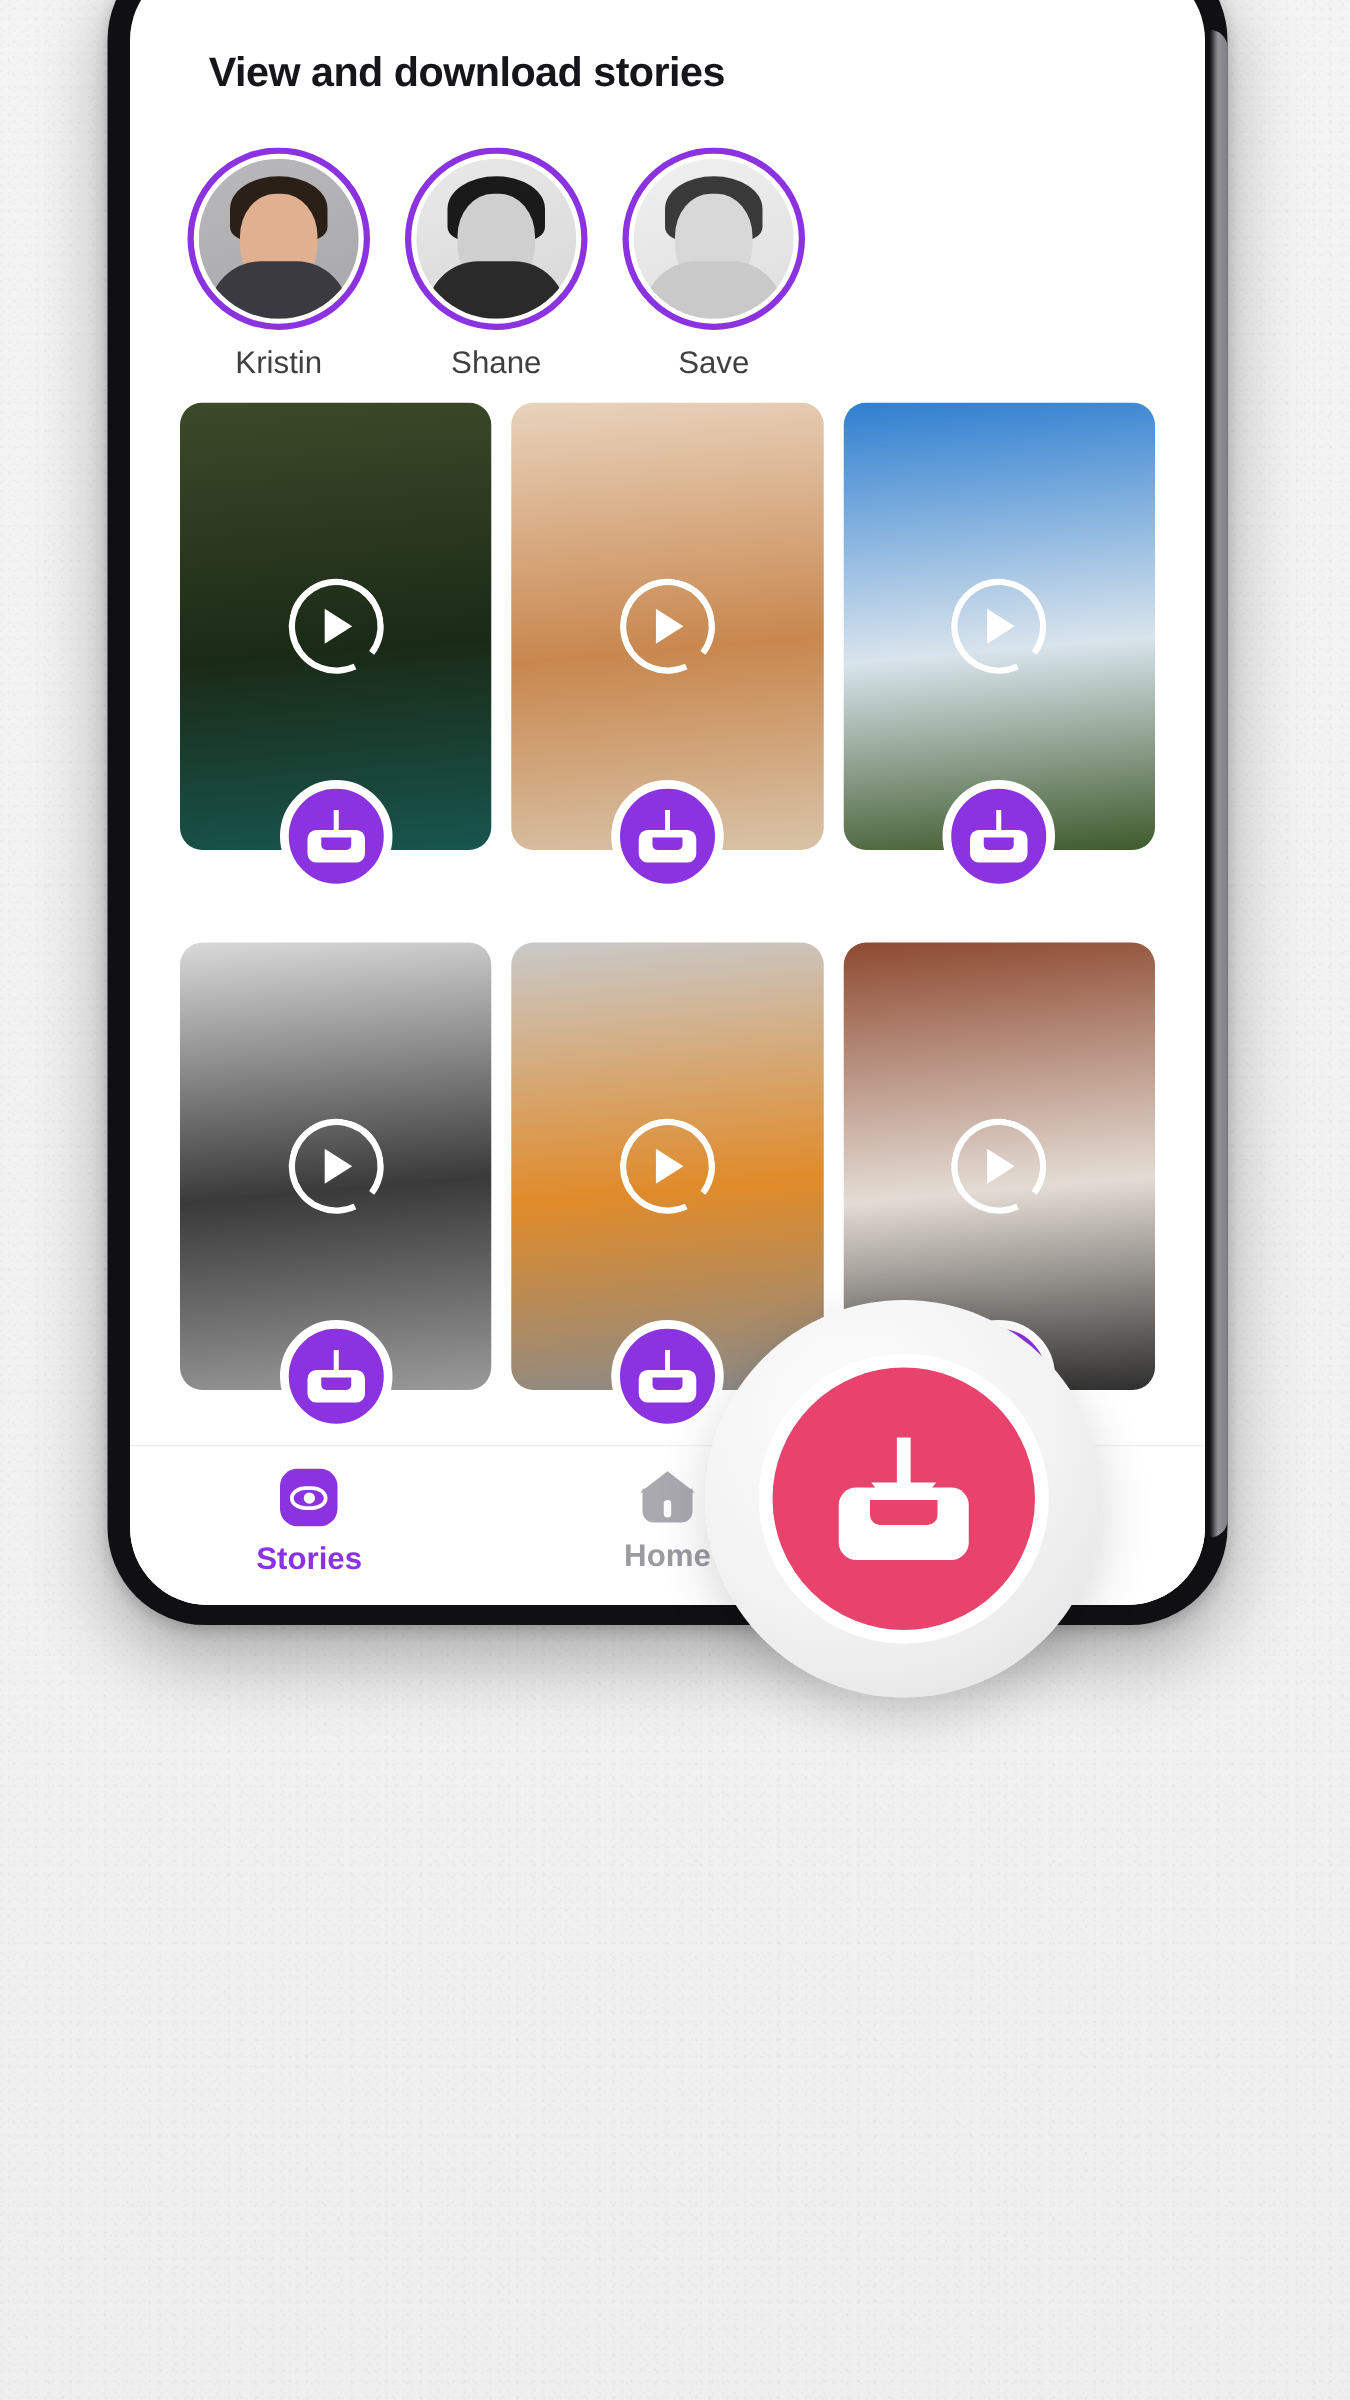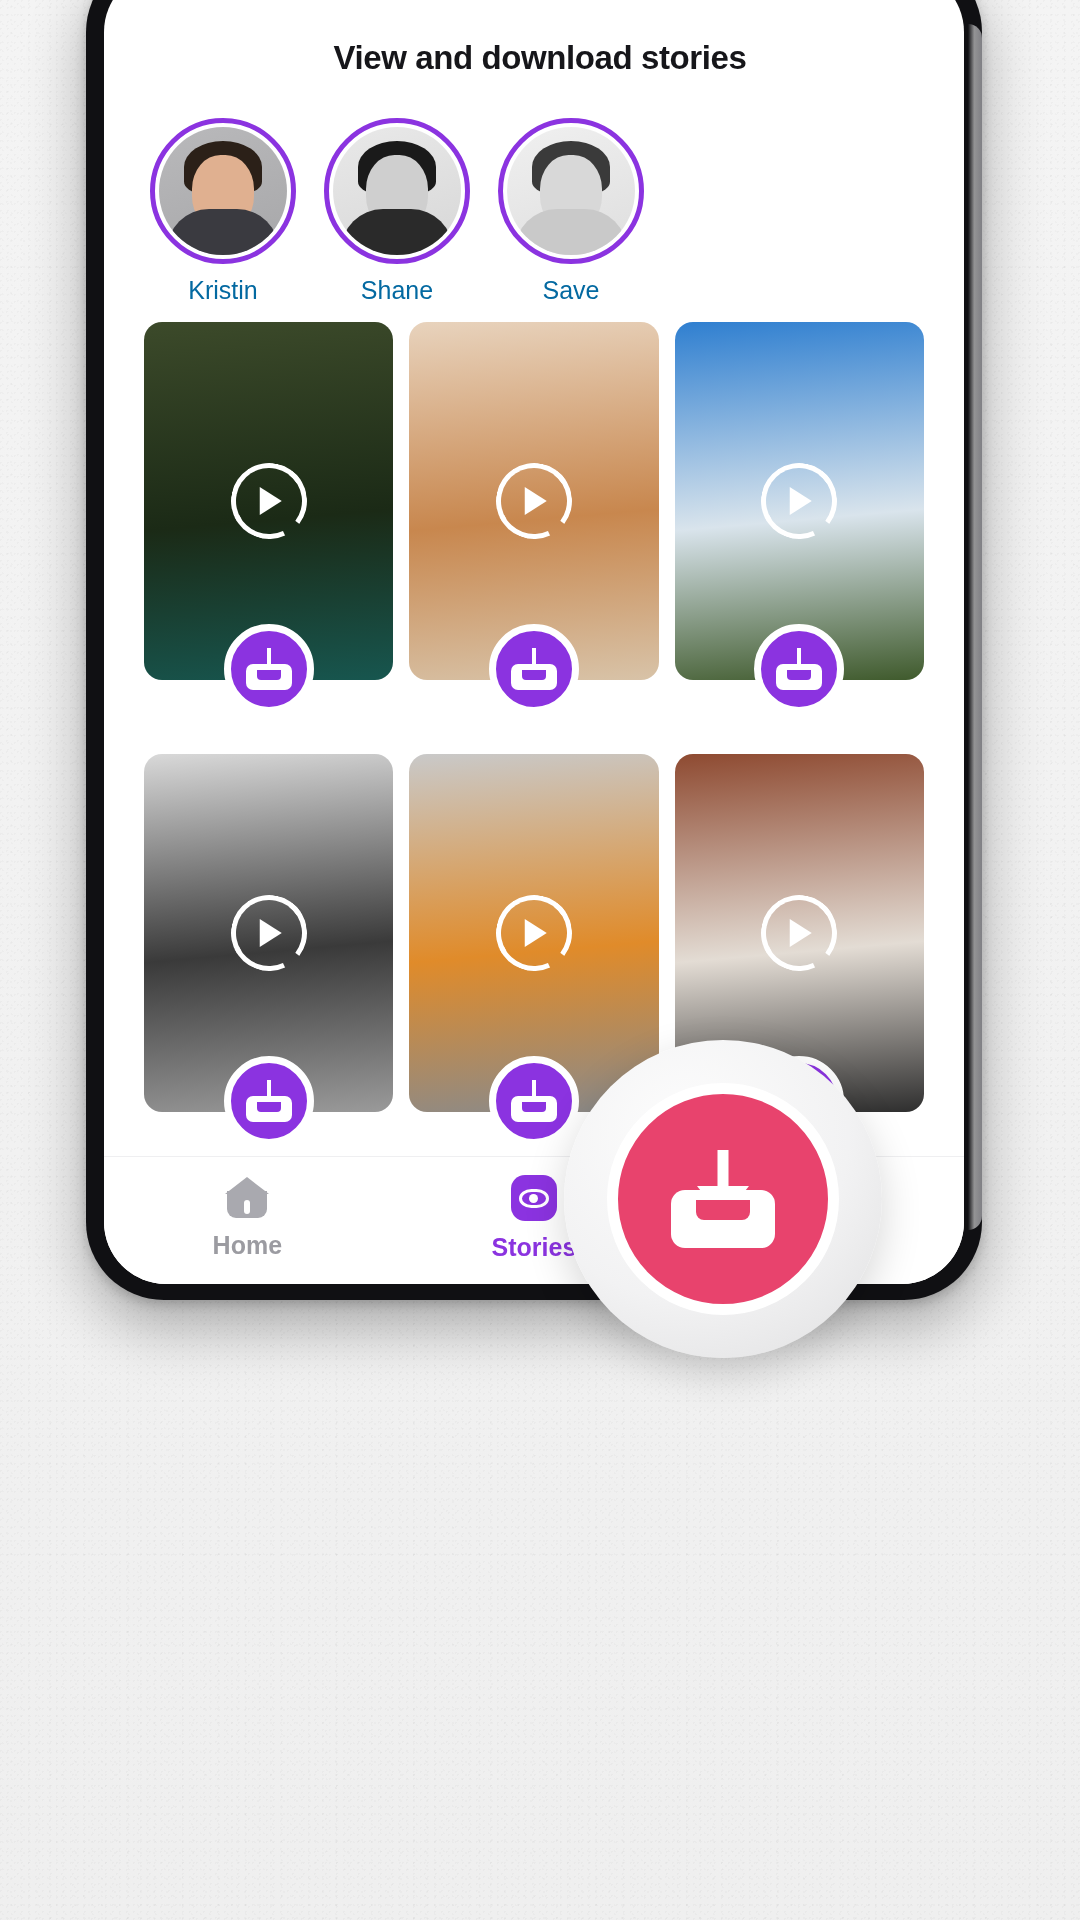--- a/index.html
+++ b/index.html
@@ -42,23 +42,23 @@
     position: absolute;
     left: 18px; top: 16px;
     width: 860px; height: 1314px;
     background: #ffffff;
     border-radius: 62px;
     overflow: hidden;
   }
 
   
   .header {
-    position: absolute; left: 1px; top: 46px;
+    position: absolute; left: 17px; top: 46px;
     width: 860px; height: 84px;
-    display: flex; align-items: center; justify-content: center;
+    display: flex; align-items: center; justify-content: space-between;
     padding: 0 36px 0 46px;
   }
   .page-title {
     font-size: 33px; font-weight: 700; color: #16161a;
     letter-spacing: -.4px; white-space: nowrap;
   }
   .logout-btn {
     background: #efeff1; border: none; border-radius: 15px;
     width: 206px; height: 62px;
     font-family: "Liberation Sans", sans-serif;
@@ -76,21 +76,21 @@
   .story-item { width: 146px; flex: 0 0 146px; text-align: center; }
   .ring {
     width: 146px; height: 146px; border-radius: 50%;
     border: 5px solid #8b33e0; padding: 4px;
   }
   .ring-inner {
     width: 100%; height: 100%; border-radius: 50%;
     overflow: hidden; position: relative;
   }
   .story-name {
-    margin-top: 12px; font-size: 25px; color: #0369a1;
+    margin-top: 12px; font-size: 25px; color: #404040;
     white-space: nowrap; overflow: hidden;
   }
 
   
   .av { position:absolute; inset:0; }
   .av .bg { position:absolute; inset:0; }
   .av .head {
     position:absolute; left:50%; transform:translateX(-50%);
     border-radius:46% 46% 44% 44%;
   }
@@ -426,35 +426,35 @@
           </div>
         </div>
 
       <div class="grid-row3" id="grid-row3">
           <div class="row3-card" style="background: linear-gradient(175deg, rgb(44, 58, 34), rgb(85, 102, 63));"></div>
           <div class="row3-card" style="background: linear-gradient(175deg, rgb(203, 217, 230), rgb(127, 147, 166));"></div>
           <div class="row3-card" style="background: linear-gradient(175deg, rgb(217, 207, 194), rgb(188, 169, 142));"></div>
         </div>
 
       <div class="bottom-nav" id="bottom-nav">
+          <div class="nav-item active">
+            <div class="ico-eye">
+              <div class="lid">
+                <div class="pupil"></div>
+              </div>
+            </div>
+            <div class="nav-label">Stories</div>
+          </div>
           <div class="nav-item">
             <div class="ico-home">
               <div class="roof"></div>
               <div class="base"></div>
               <div class="door"></div>
             </div>
             <div class="nav-label">Home</div>
-          </div>
-          <div class="nav-item active">
-            <div class="ico-eye">
-              <div class="lid">
-                <div class="pupil"></div>
-              </div>
-            </div>
-            <div class="nav-label">Stories</div>
           </div>
           <div class="nav-item">
             <div class="ico-home" style="opacity:.55">
               <div class="base" style="top:20px;height:22px;border-radius:8px"></div>
               <div class="shaft" style="position:absolute;left:50%;top:2px;transform:translateX(-50%);width:5px;height:18px;background:#a9a9af"></div>
             </div>
             <div class="nav-label">D</div>
           </div>
         </div>
 

